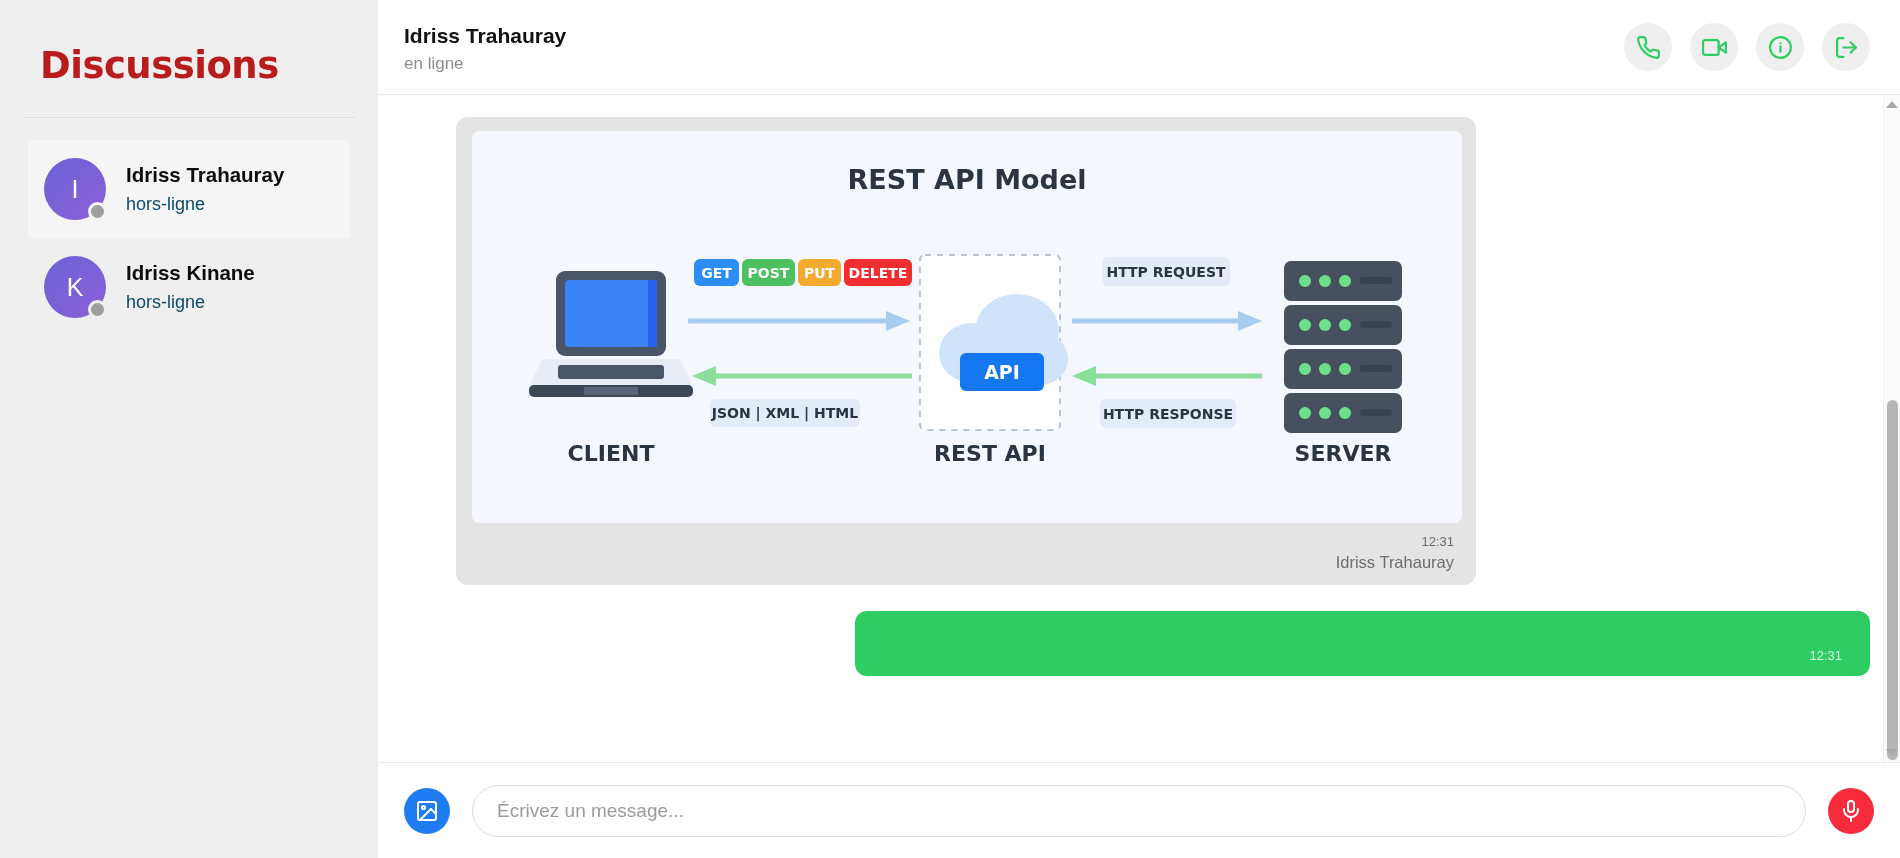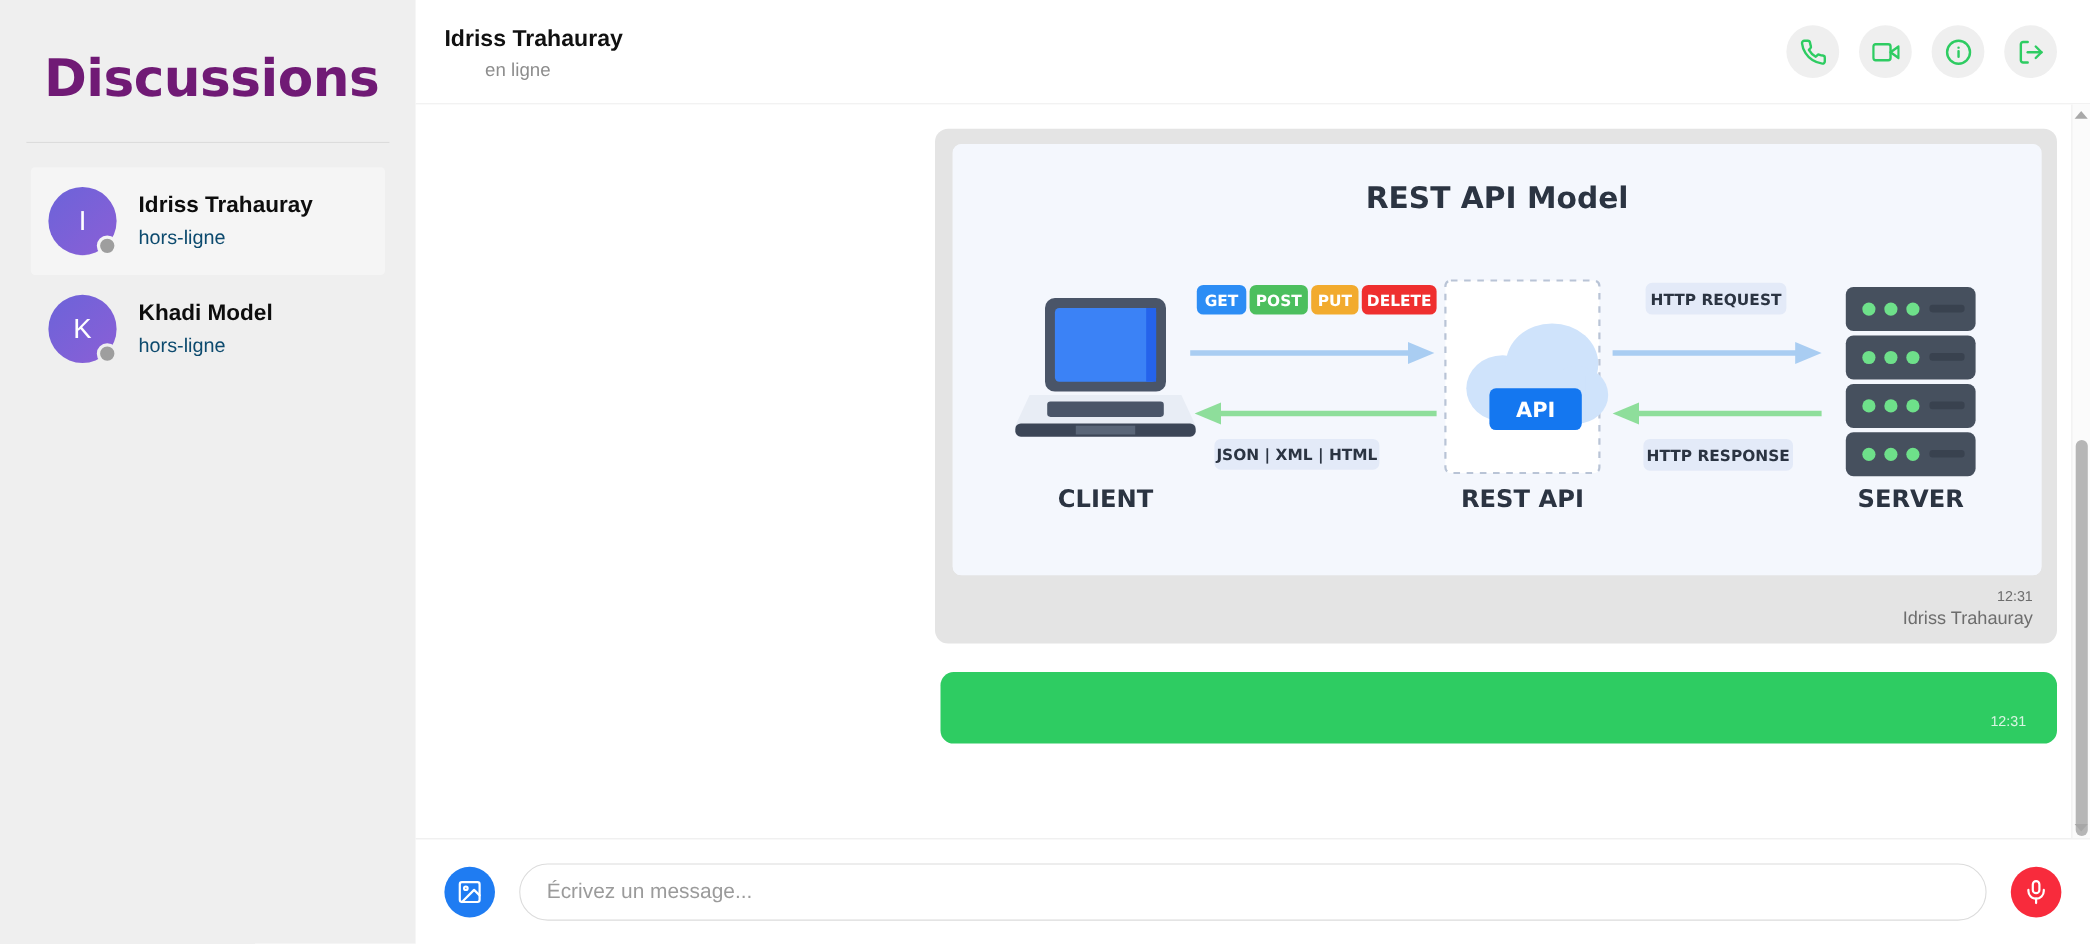--- a/index.html
+++ b/index.html
@@ -25,24 +25,24 @@
     width: 378px;
     height: 858px;
     background: #efefef;
     flex: 0 0 378px;
     display: flex;
     flex-direction: column;
     padding: 0 28px;
   }
 
   .sidebar-title {
-    font-size: 47px;
+    font-size: 37px;
     font-weight: 800;
     letter-spacing: -0.5px;
-    color: #701a75;
+    color: #b91c1c;
     padding: 44px 0 30px 12px;
     font-family: "DejaVu Sans", sans-serif;
   }
 
   .sidebar-divider {
     height: 1px;
     background: #dcdcdc;
     margin: 0 -4px 22px -4px;
   }
 
@@ -131,21 +131,20 @@
 
   .peer-block { display: flex; flex-direction: column; gap: 6px; padding-top: 4px;}
   .peer-name {
     font-size: 21px;
     font-weight: 700;
     color: #111111;
   }
   .peer-status {
     font-size: 17px;
     color: #8d8d8d;
-    margin-left: 37px;
   }
 
   .header-actions { display: flex; align-items: center; gap: 18px; padding-right: 6px;}
 
   .icon-btn {
     width: 48px;
     height: 48px;
     border-radius: 50%;
     background: #efefef;
     border: none;
@@ -162,21 +161,21 @@
     flex: 1;
     overflow: hidden;
     position: relative;
     padding: 22px 30px 10px 30px;
     display: flex;
     flex-direction: column;
     background: #ffffff;
   }
 
   .msg-row { display: flex; width: 100%; }
-  .msg-row.incoming { justify-content: flex-end; padding-left: 48px; }
+  .msg-row.incoming { justify-content: flex-start; padding-left: 48px; }
   .msg-row.outgoing { justify-content: flex-end; margin-top: 26px; }
 
   .bubble {
     border-radius: 12px;
     position: relative;
   }
 
   .bubble.incoming {
     background: #e4e4e4;
     padding: 14px 16px 10px 16px;
@@ -348,21 +347,21 @@
           <span class="conv-status">hors-ligne</span>
         </div>
       </div>
 
       <div class="conv-item">
         <div class="avatar-wrap">
           <div class="avatar">K</div>
           <span class="status-dot"></span>
         </div>
         <div class="conv-meta">
-          <span class="conv-name">Khadi Model</span>
+          <span class="conv-name">Idriss Kinane</span>
           <span class="conv-status">hors-ligne</span>
         </div>
       </div>
 
     </div>
   </aside>
 
   <section class="main">
 
     <header class="chat-header">

